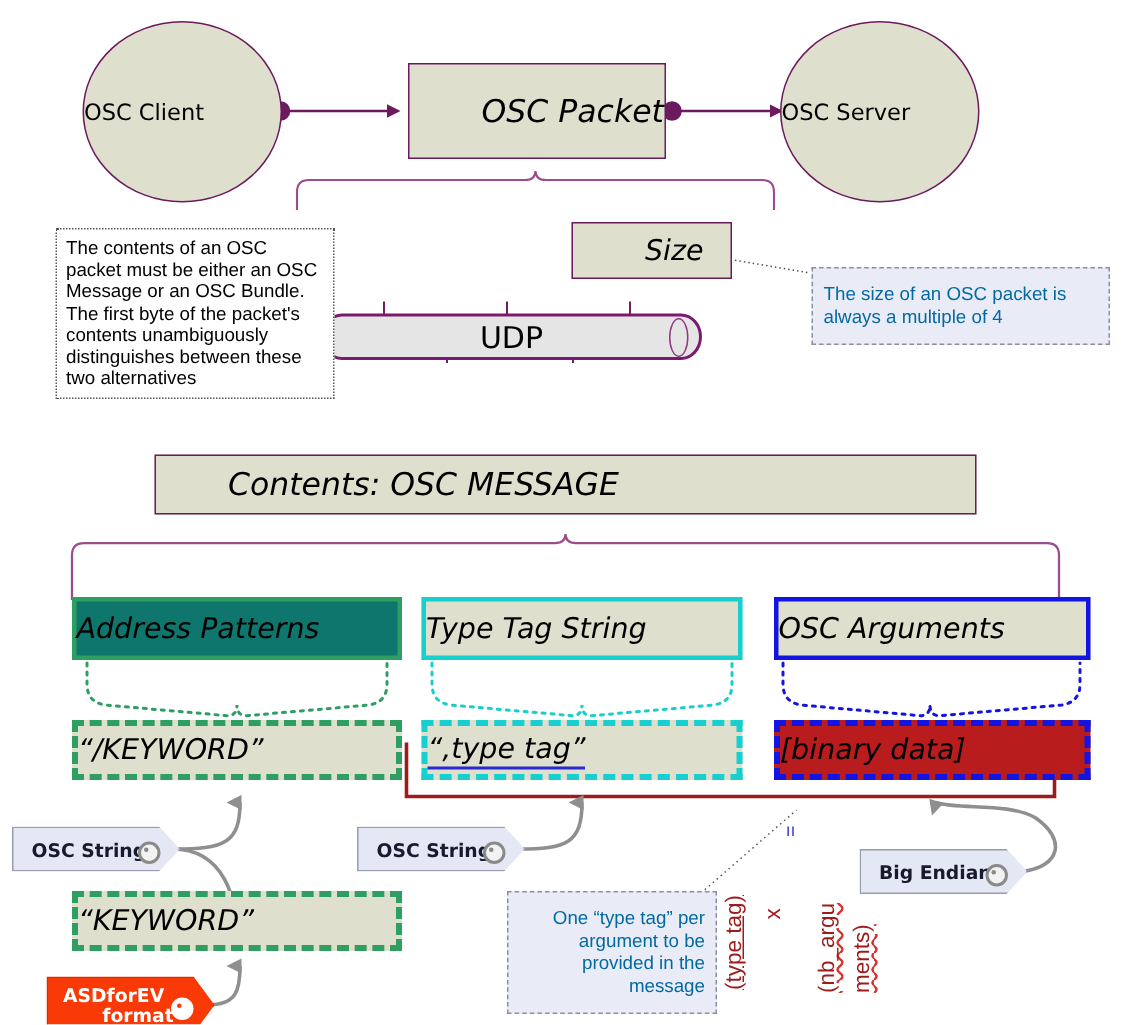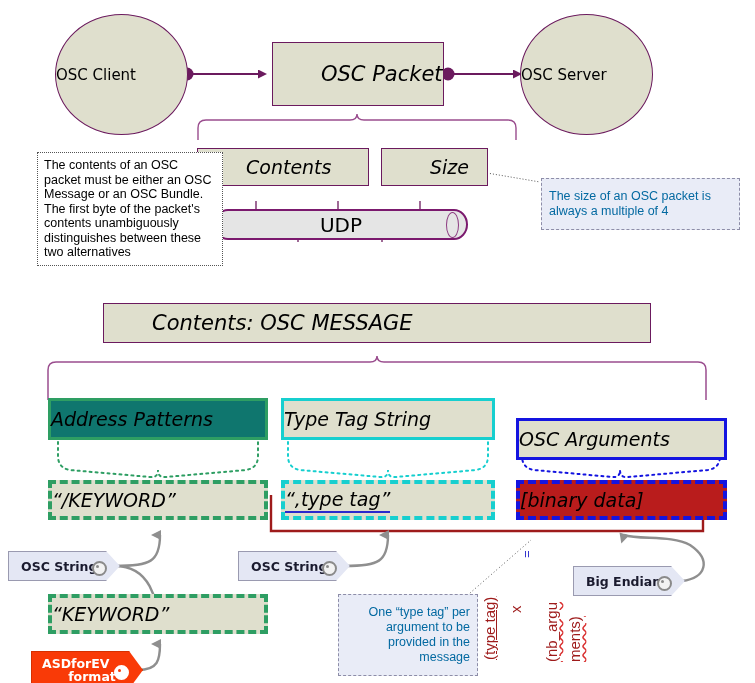--- a/index.html
+++ b/index.html
@@ -250,23 +250,20 @@
   </div>
 
   <div class="node box-purple t-italic-lg" style="left:272px; top:42px; width:172px; height:64px;">
     <span>OSC Packet</span>
   </div>
 
   <div class="node actor" style="left:520px; top:14px; width:133px; height:121px;">
     <span>OSC Server</span>
   </div>
 
-  <div class="node box-purple t-italic" style="left:197px; top:148px; width:172px; height:38px;">
-    <span>Contents</span>
-  </div>
 
   <div class="node box-purple t-italic" style="left:381px; top:148px; width:107px; height:38px;">
     <span>Size</span>
   </div>
 
   <div class="udp-pipe" style="left:214px; top:209px; width:250px; height:27px;">
     <span>UDP</span>
     <span class="udp-cap"></span>
   </div>
 
@@ -283,21 +280,21 @@
   </div>
 
   <div class="node box-green t-italic" style="left:48px; top:398px; width:220px; height:42px;">
     <span>Address Patterns</span>
   </div>
 
   <div class="node box-cyan t-italic" style="left:281px; top:398px; width:214px; height:42px;">
     <span>Type Tag String</span>
   </div>
 
-  <div class="node box-blue t-italic" style="left:516px; top:418px; width:211px; height:42px;">
+  <div class="node box-blue t-italic" style="left:516px; top:398px; width:211px; height:42px;">
     <span>OSC Arguments</span>
   </div>
 
   <div class="node box-dash-green t-italic" style="left:48px; top:480px; width:220px; height:40px;">
     <span>“/KEYWORD”</span>
   </div>
 
   <div class="node box-dash-cyan t-italic" style="left:281px; top:480px; width:214px; height:40px;">
     <span class="dbl-under">“,type tag”</span>
   </div>

